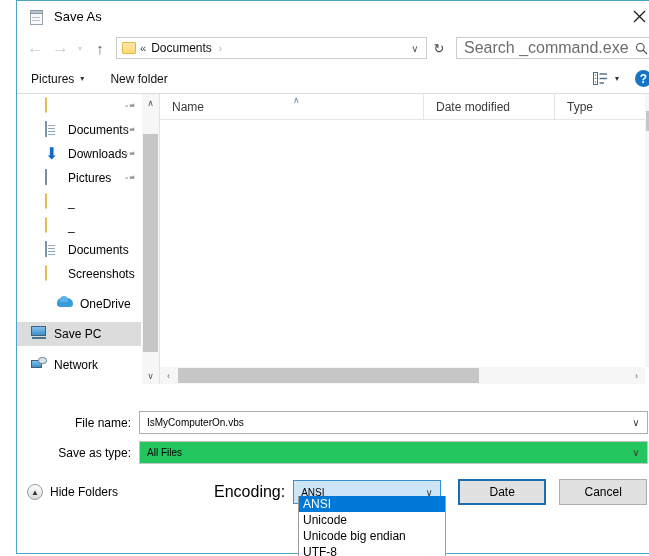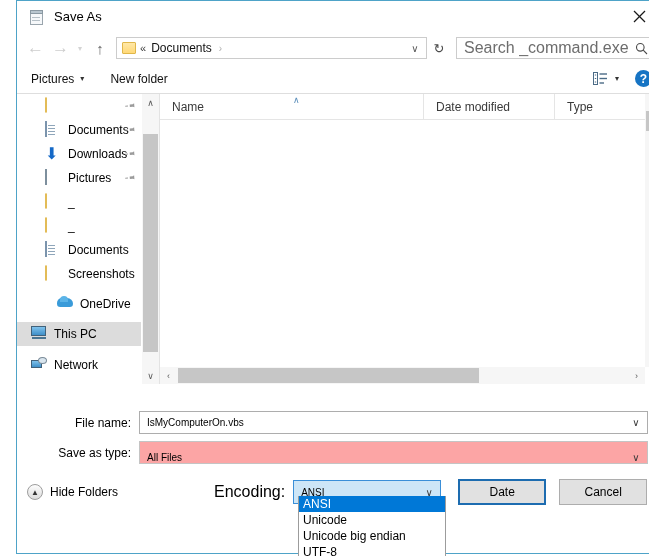--- a/index.html
+++ b/index.html
@@ -445,21 +445,21 @@
   .combo {
     flex: 1;
     margin-right: 14px;
     height: 23px;
     border: 1px solid #adadad;
     background: #ffffff;
     display: flex;
     align-items: center;
     box-sizing: border-box;
   }
-  .combo.gray { background: #fca5a5; border-color: #c4c4c4; align-items: flex-end; }
+  .combo.gray { background: #22c55e; border-color: #c4c4c4; }
   .combo-val {
     flex: 1;
     font-size: 10px;
     padding-left: 7px;
     color: #000000;
     white-space: nowrap;
     overflow: hidden;
   }
   .combo-caret {
     width: 22px;
@@ -693,21 +693,21 @@
       <div class="side-item indent">
         <span class="ico"><span class="ico-folder"></span></span>
         <span class="side-label">Screenshots</span>
       </div>
       <div class="side-item root" style="margin-top:6px;padding-left:40px;">
         <span class="ico"><span class="ico-onedrive"></span></span>
         <span class="side-label">OneDrive</span>
       </div>
       <div class="side-item root selected" style="margin-top:6px;">
         <span class="ico"><span class="ico-pc"></span></span>
-        <span class="side-label">This PC</span>
+        <span class="side-label">Save PC</span>
       </div>
       <div class="side-item root" style="margin-top:7px;">
         <span class="ico"><span class="ico-net"></span></span>
         <span class="side-label">Network</span>
       </div>
     </div>
 
     <div class="vscroll">
       <div class="vs-track"></div>
       <div class="vs-arrow top">∧</div>

